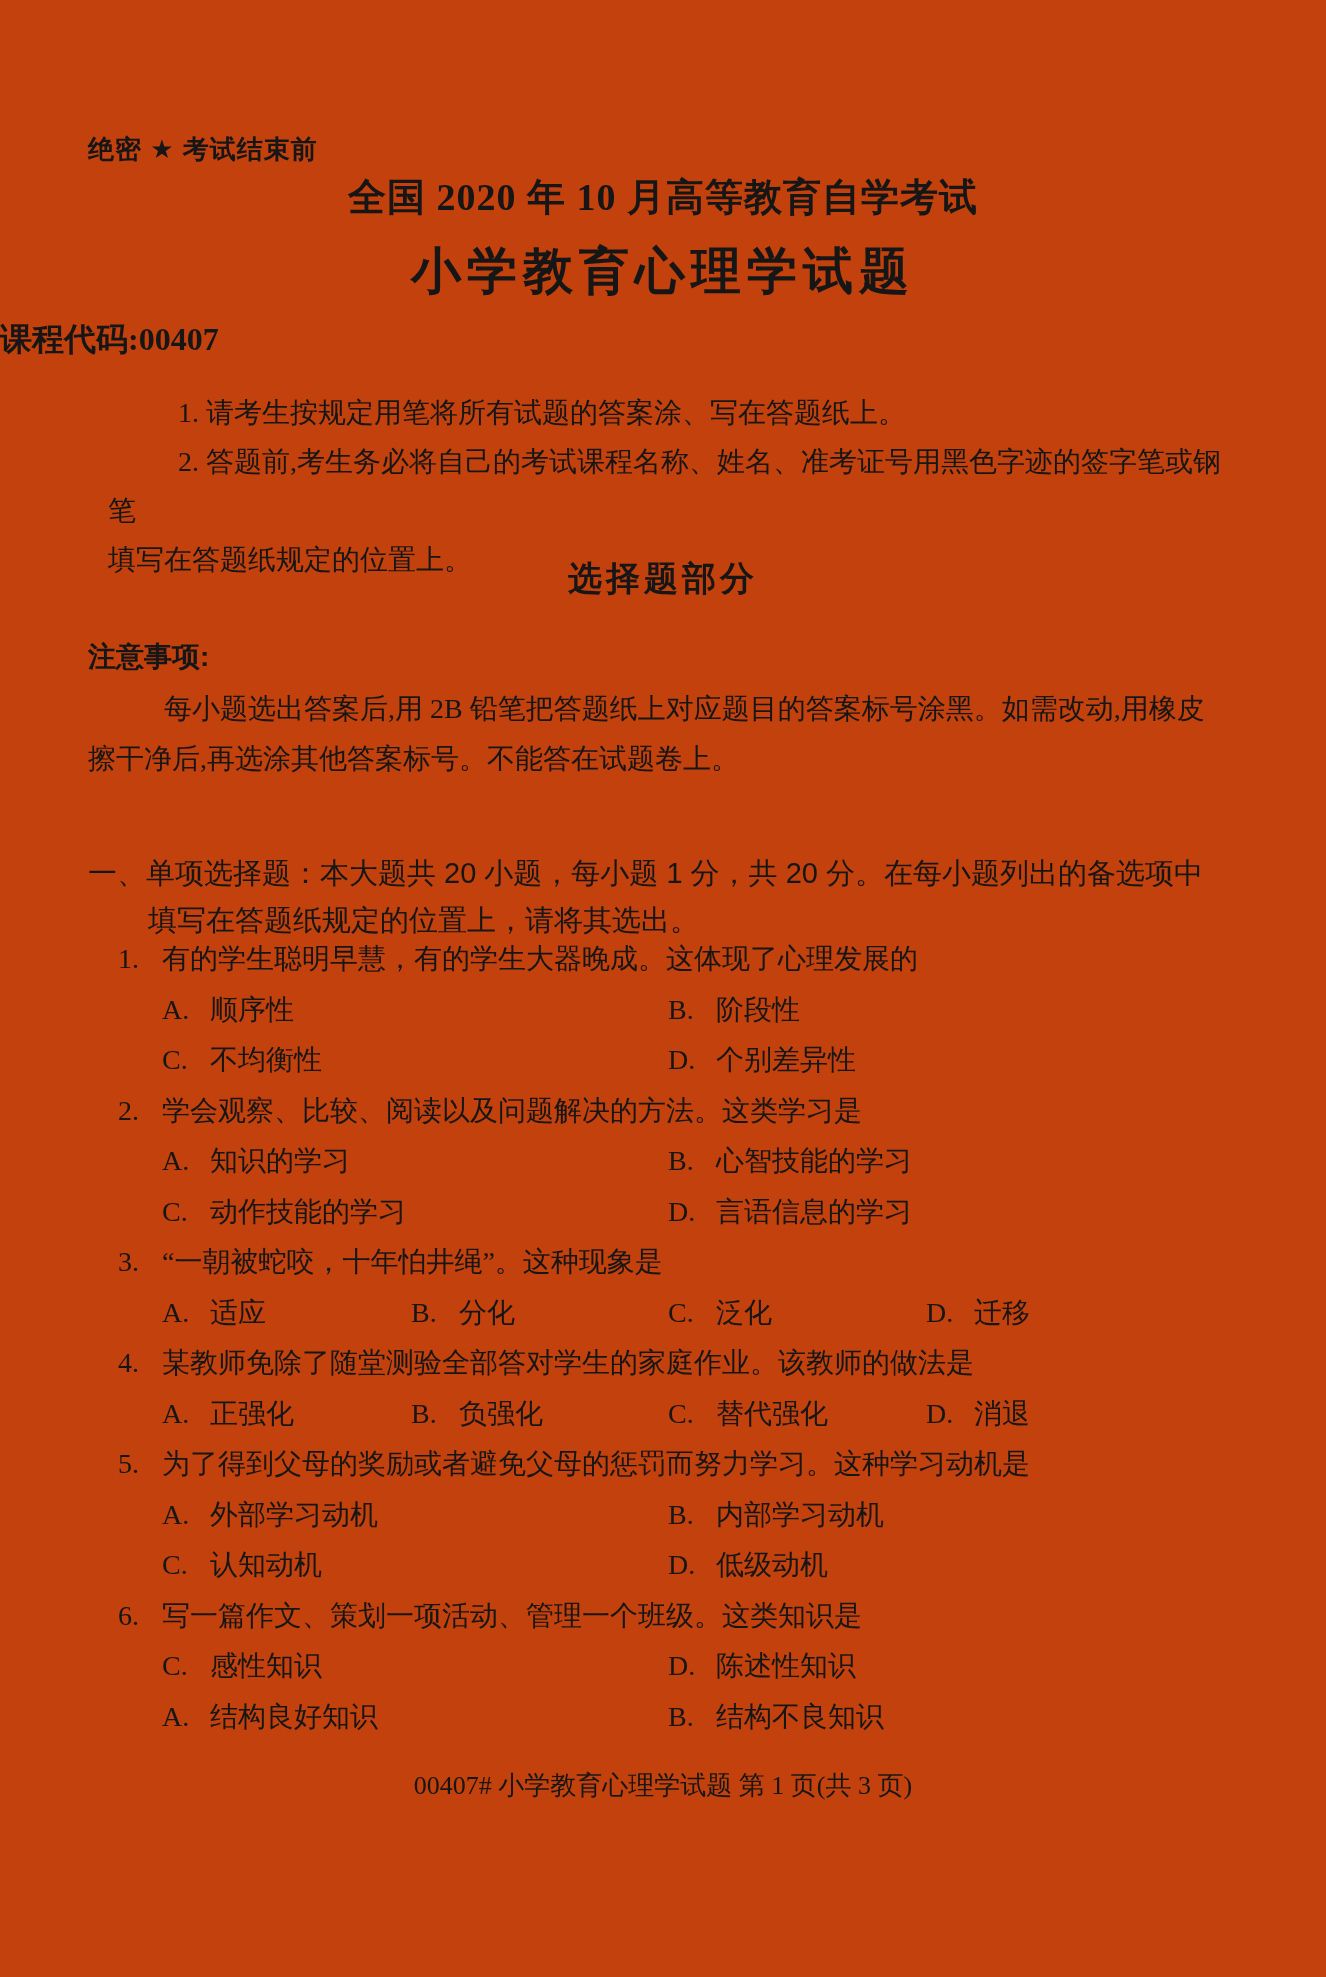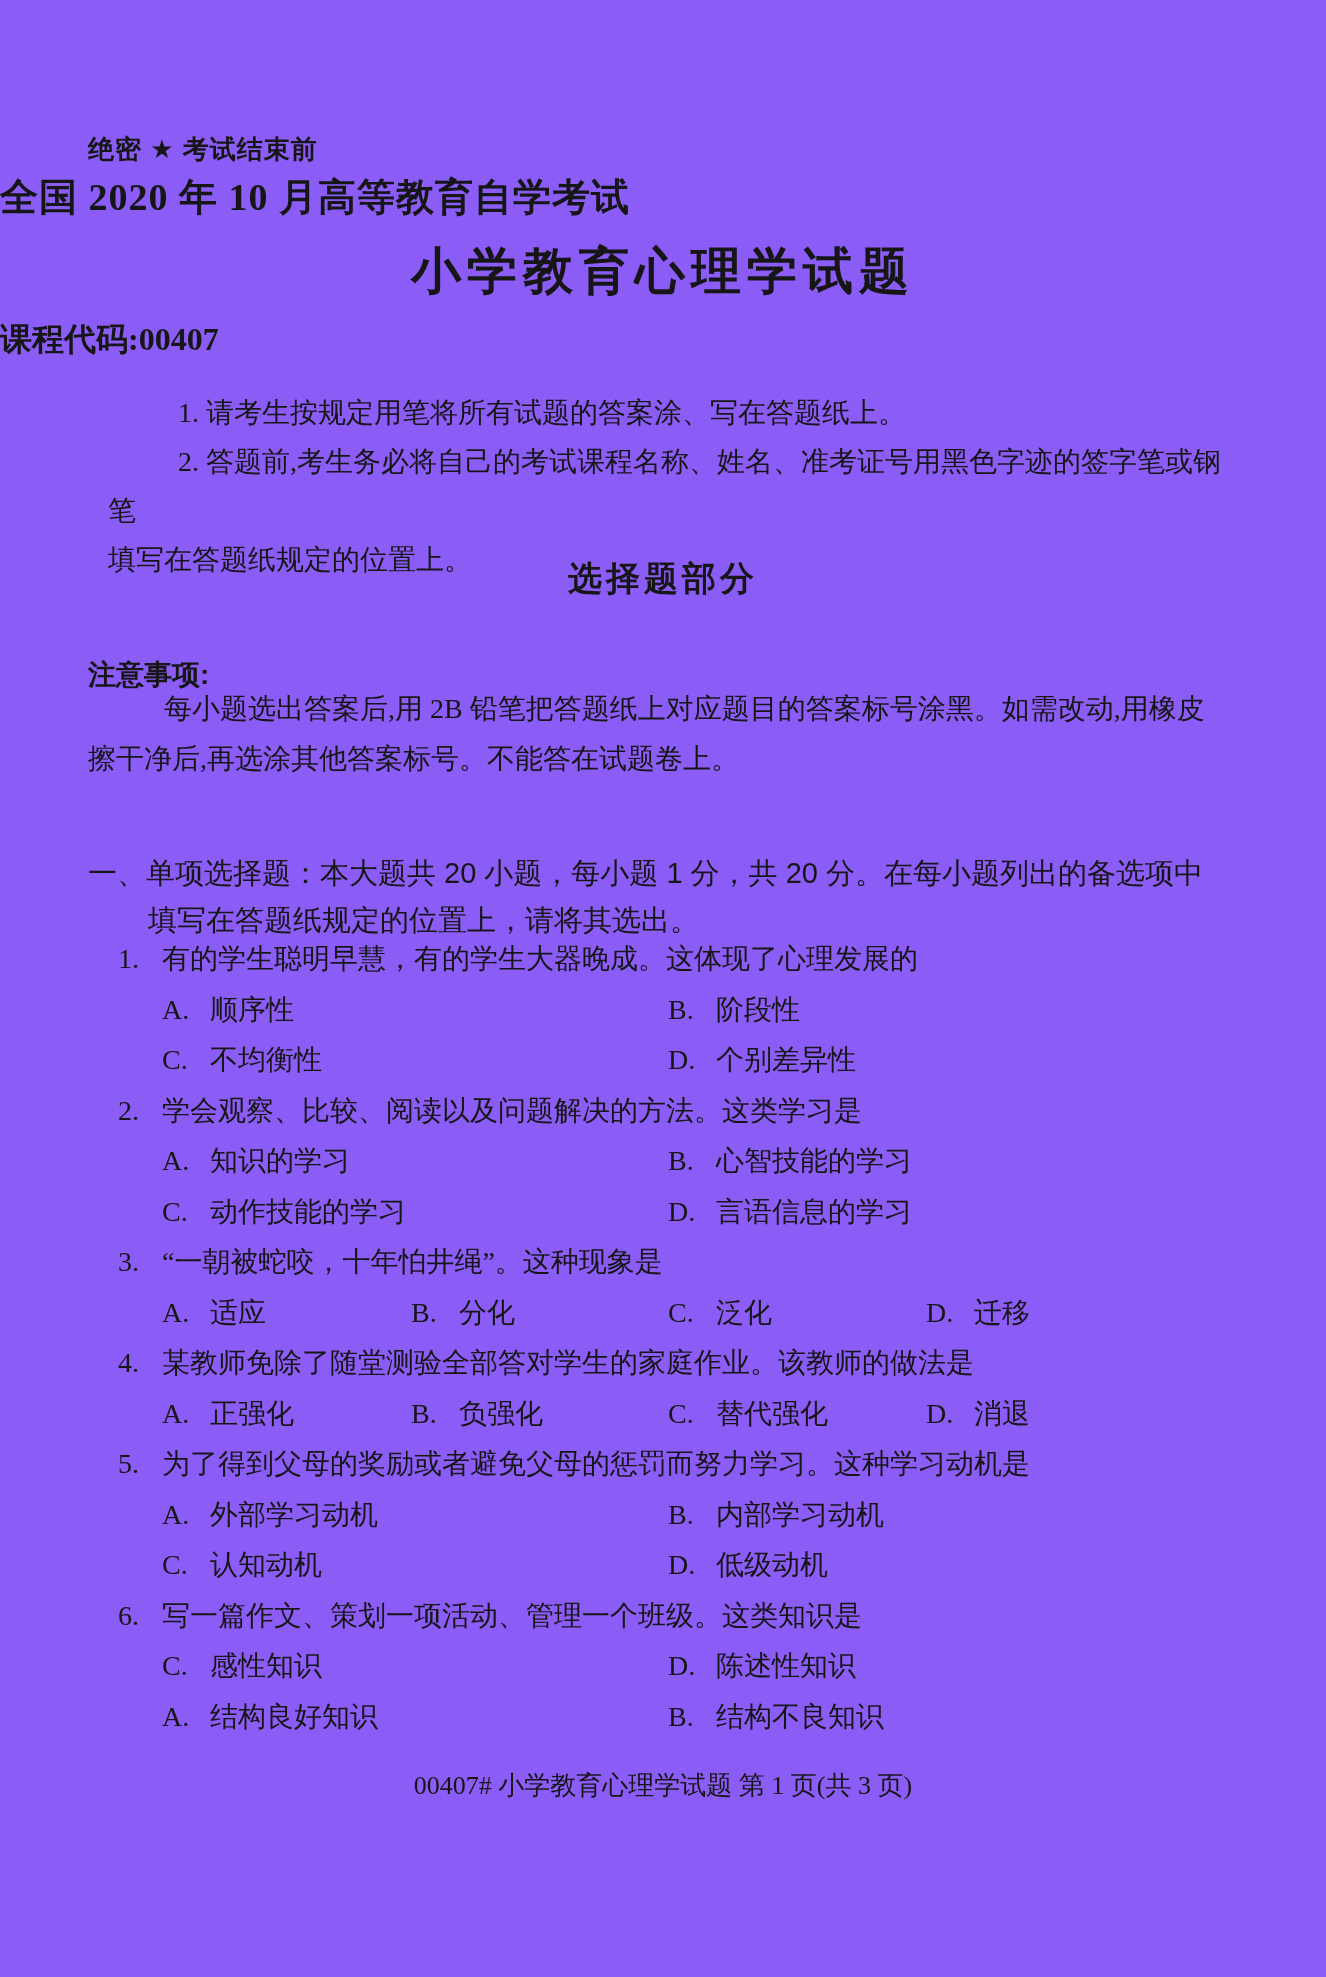--- a/index.html
+++ b/index.html
@@ -1,36 +1,36 @@
 <!DOCTYPE html>
 <html><head>
 <meta charset="utf-8">
 <style>
   html, body { margin: 0; padding: 0; background: #ffffff; }
   .page {
     position: relative;
     width: 1326px;
     height: 1977px;
-    background: #8b5cf6;
+    background: #c2410c;
     color: #161616;
     font-family: "Liberation Serif", "DejaVu Serif", serif;
     overflow: hidden;
   }
   .secrecy {
     position: absolute;
     top: 132px; left: 88px;
     font-family: "Liberation Sans", "DejaVu Sans", sans-serif;
     font-weight: 700;
     font-size: 26px;
     letter-spacing: 1px;
   }
   .exam-session {
     position: absolute;
     top: 172px; left: 0; width: 100%;
-    text-align: left;
+    text-align: center;
     font-weight: 700;
     font-size: 38px;
     letter-spacing: 1px;
   }
   .paper-title {
     position: absolute;
     top: 238px; left: 0; width: 100%;
     text-align: center;
     font-weight: 700;
     font-size: 50px;
@@ -58,21 +58,20 @@
     font-weight: 700;
     font-size: 34px;
     letter-spacing: 4px;
   }
   .notice-header {
     position: absolute;
     top: 638px; left: 88px;
     font-family: "Liberation Sans", "DejaVu Sans", sans-serif;
     font-weight: 700;
     font-size: 28px;
-    margin-top: 18px;
   }
   .notice-body {
     position: absolute;
     top: 684px; left: 88px; right: 80px;
     font-size: 28px;
     line-height: 50px;
     text-indent: 76px;
   }
   .part-header {
     position: absolute;

